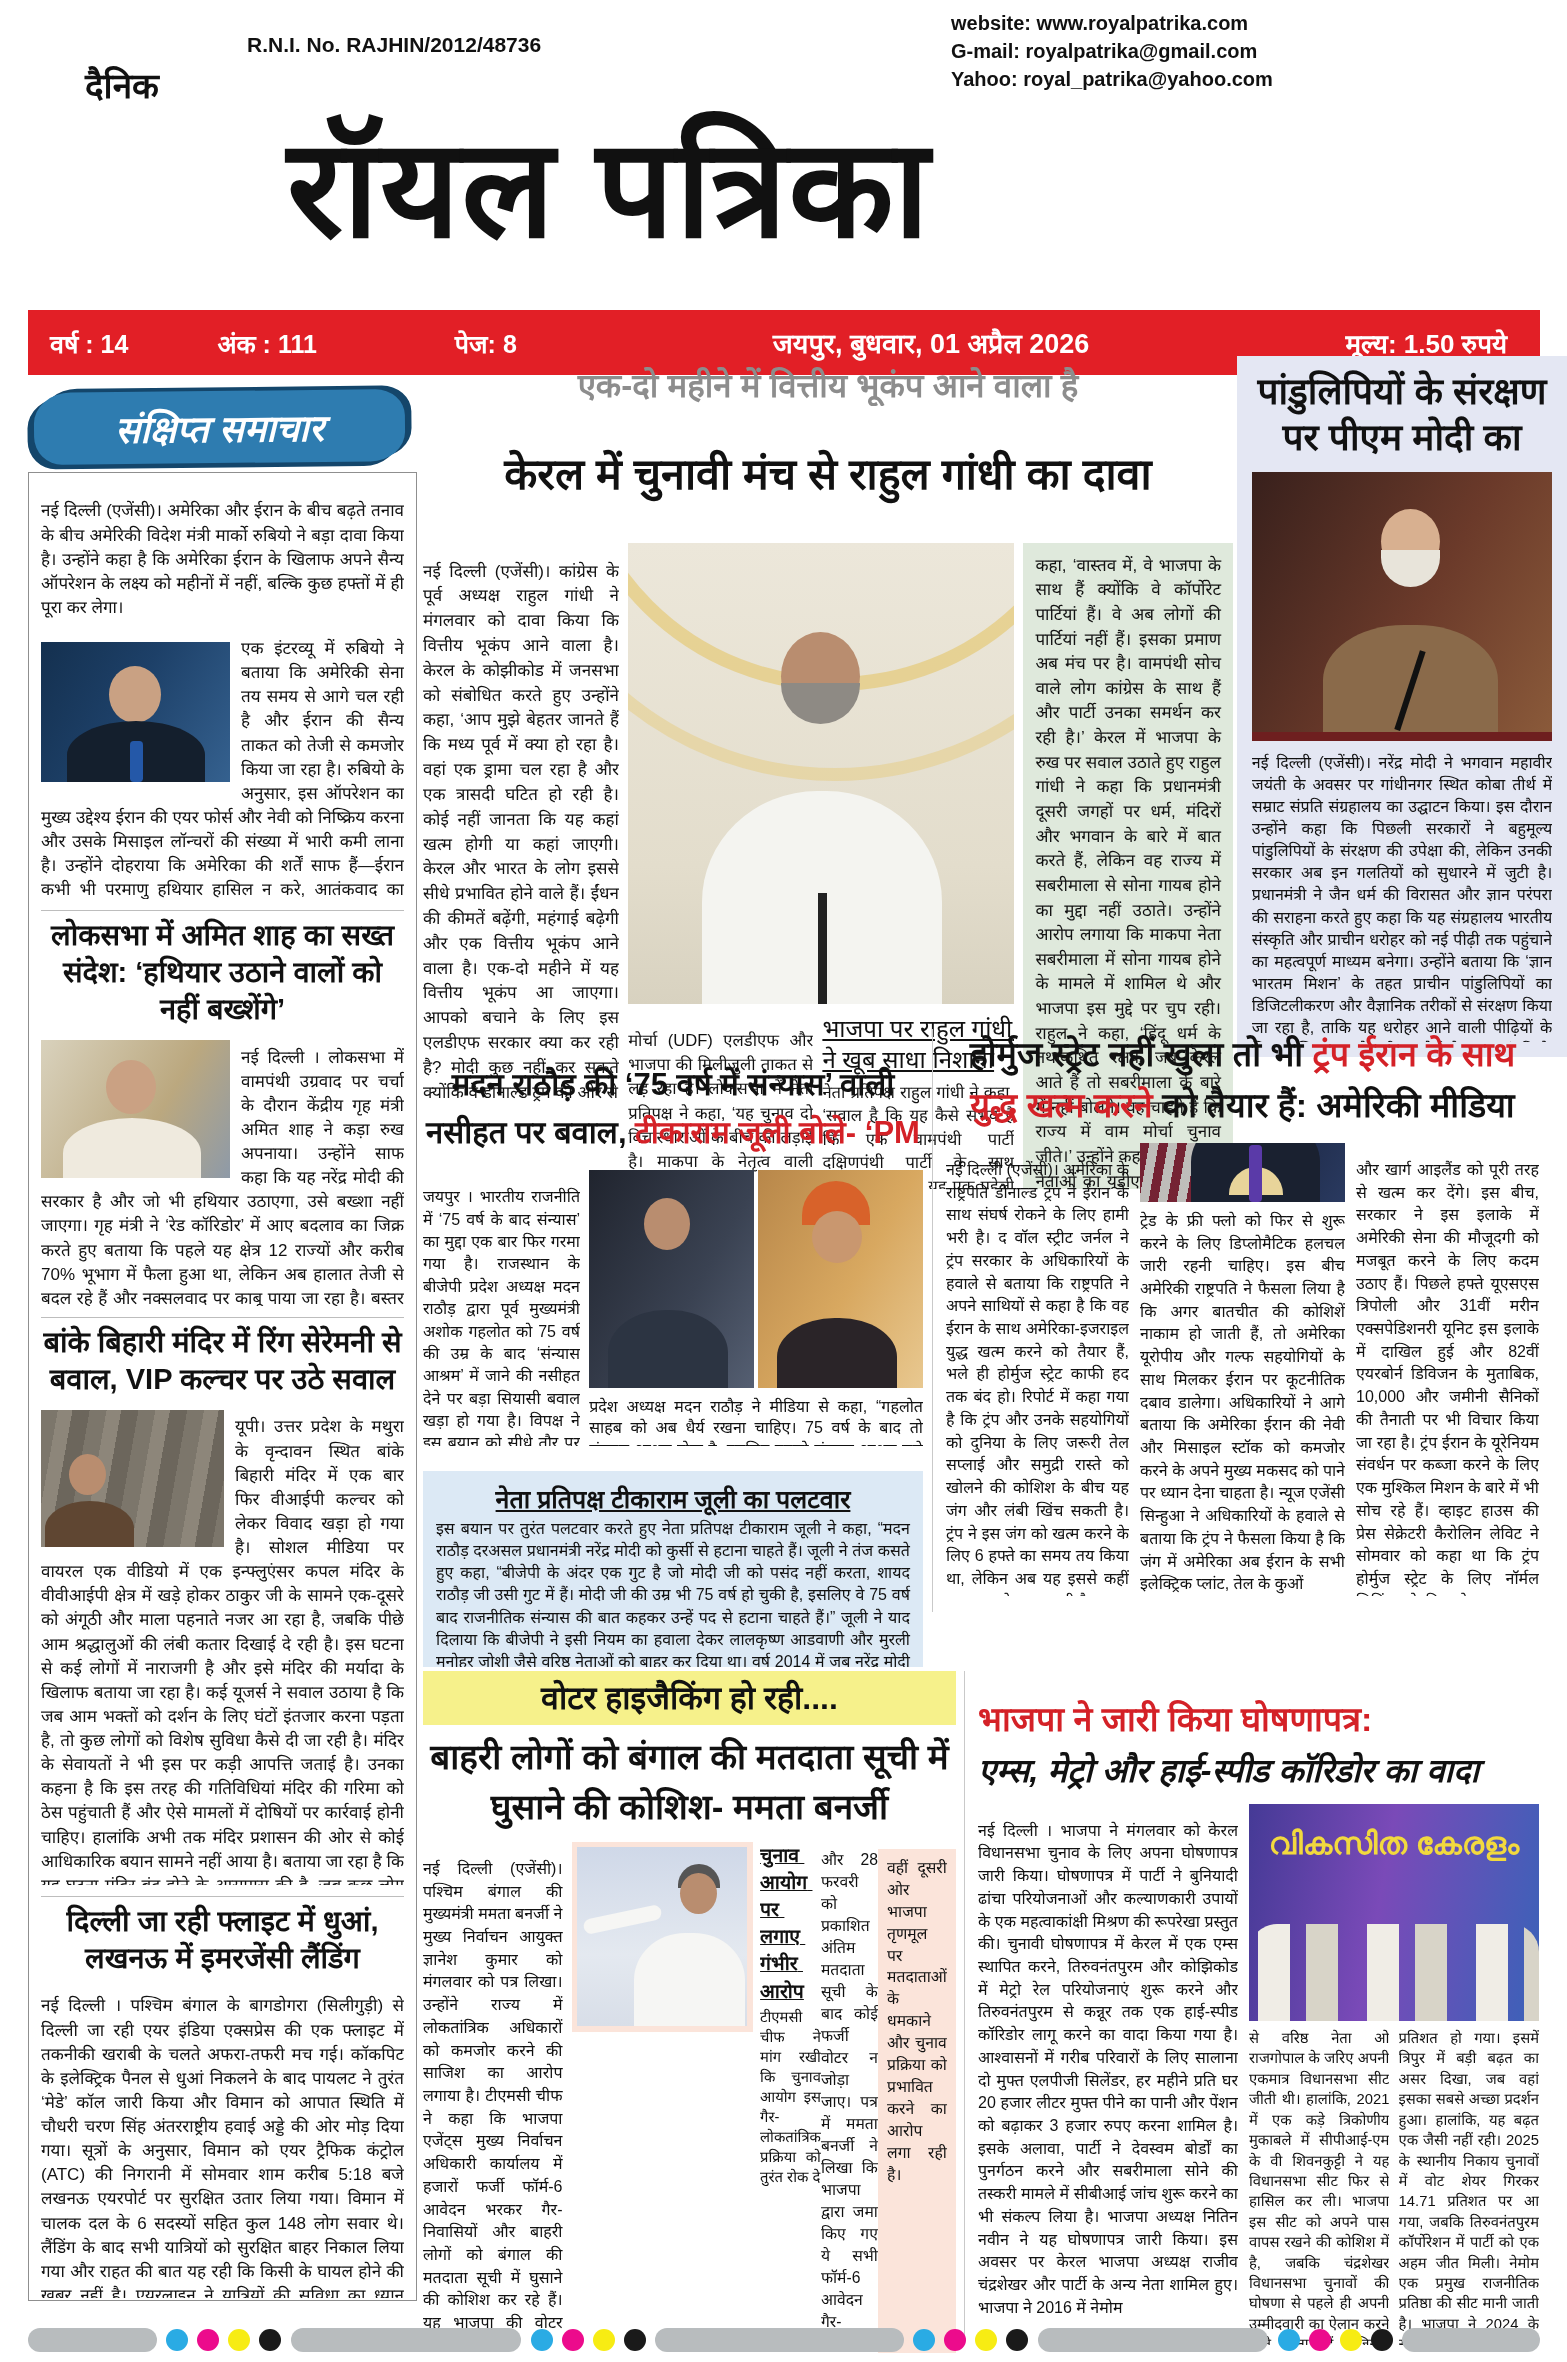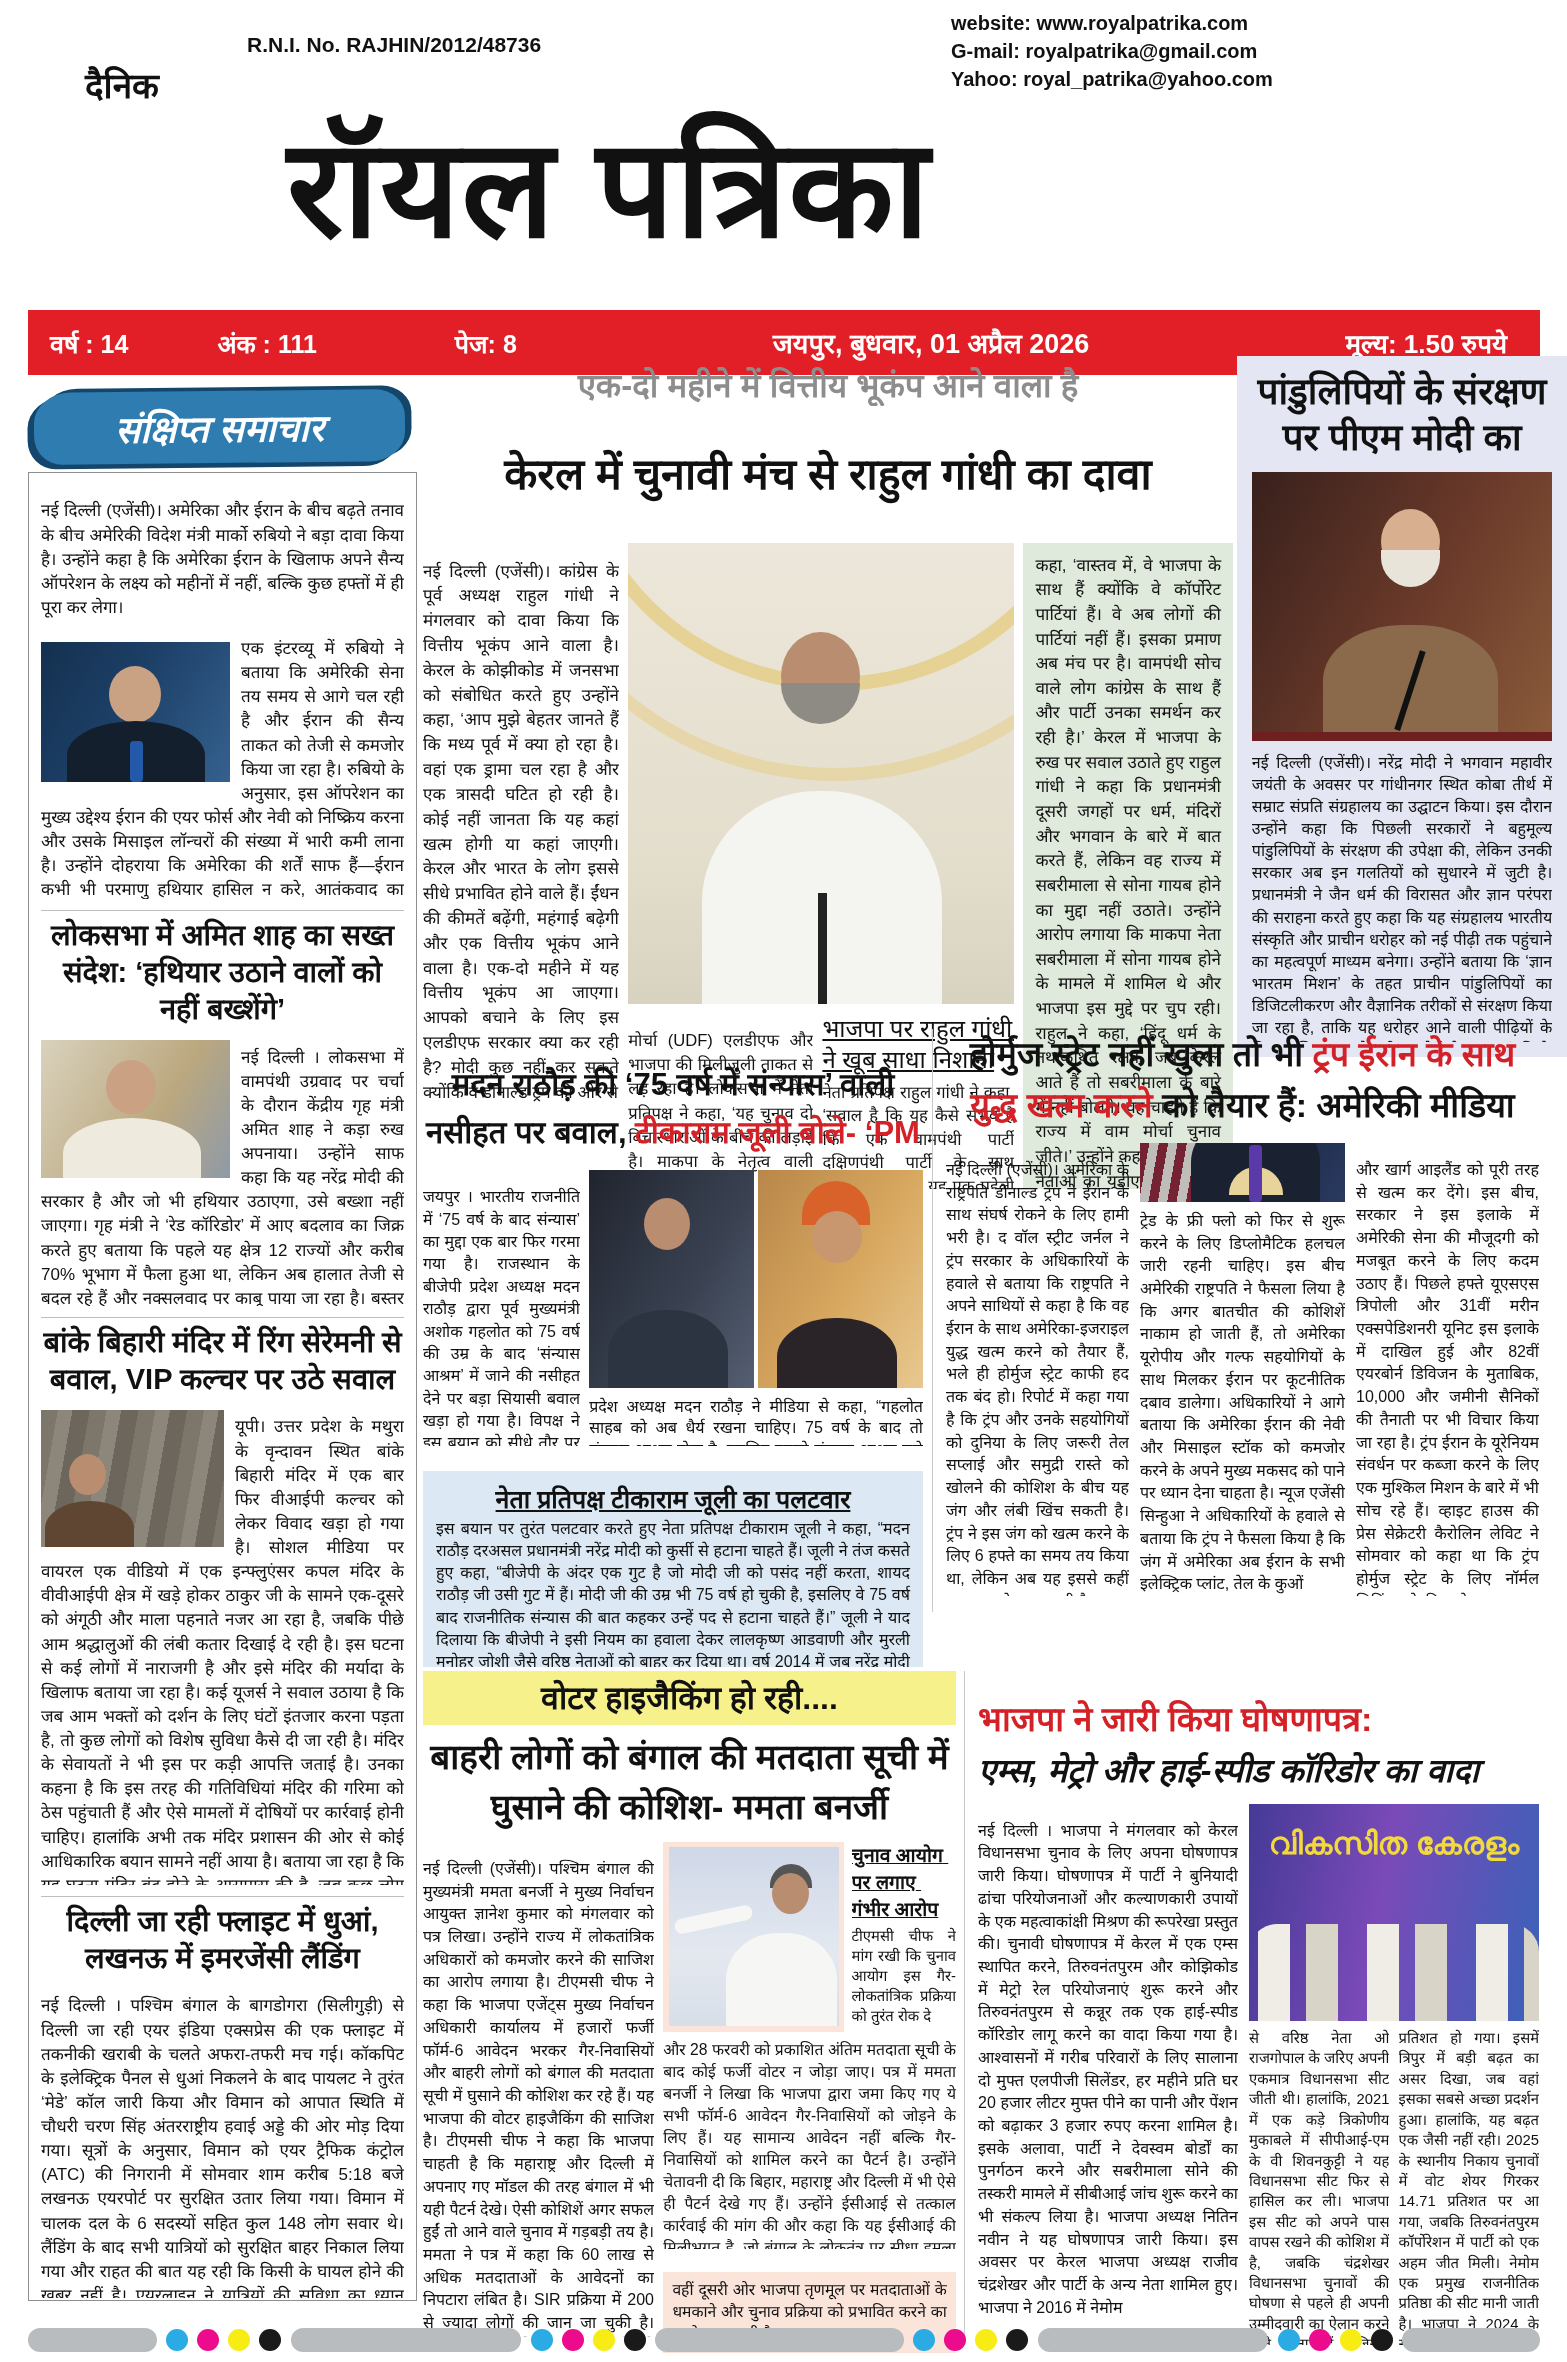--- a/index.html
+++ b/index.html
@@ -111,21 +111,21 @@
   .ph-trump .torso{width:129px;height:102px;left:51px;bottom:-13px;border-radius:48% 48% 0 0;background:#1a2130;}
   .ph-trump .tie{width:13px;height:57px;left:109px;bottom:0;border-radius:3.7px;background:#5a3aa8;}
   .tcm p{margin-top:7.4px;}
 
   
   .mamata{position:absolute;left:423px;top:1671px;width:533px;}
   .yellowband{background:var(--yellow_band);text-align:center;font-size:32px;font-weight:bold;height:54px;line-height:54px;overflow:hidden;}
   .mamata h2{margin:7.4px 0 0;text-align:center;font-size:35px;line-height:1.42;font-weight:bold;height:102px;overflow:hidden;}
   .mamata-row{display:flex;gap:9.2px;margin-top:7.4px;height:511px;overflow:hidden;}
   .mam-c1{width:231px;font-size:16px;line-height:1.42;text-align:justify;overflow:hidden;}
-  .mam-right{flex:1;display:flex;flex-direction:column;}
+  .mam-right{flex:1;display:flex;flex-direction:row;}
   .m-top{display:flex;gap:7.4px;}
   .ph-mamata-wrap{background:var(--pink_box);padding:5.5px;width:181px;height:190px;box-sizing:border-box;}
   .ph-mamata{width:100%;height:100%;background:linear-gradient(180deg,#cfd8e8,#e4e9f0 60%,#d8dee8);}
   .ph-mamata .face{width:37px;height:41px;left:103px;top:26px;border-radius:50%;background:#b98d6f;}
   .ph-mamata .hair{width:42px;height:24px;left:101px;top:16.6px;border-radius:22px 22px 0 0;background:#555;}
   .ph-mamata .torso{width:111px;height:102px;left:57px;bottom:-9.2px;border-radius:46% 46% 0 0;background:#f6f6f4;}
   .ph-mamata .arm{width:79px;height:14.8px;left:5.5px;top:65px;border-radius:9.2px;background:#f6f6f4;transform:rotate(-12deg);}
   .m-sub{flex:1;overflow:hidden;}
   .m-sub h4{margin:0 0 3.7px;font-size:19.4px;line-height:1.4;font-weight:bold;text-decoration:underline;}
   .m-sub p{margin:0;font-size:14.8px;line-height:1.35;text-align:justify;}

